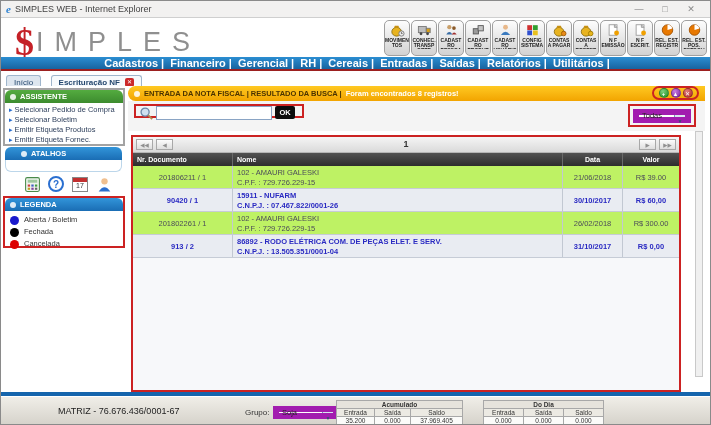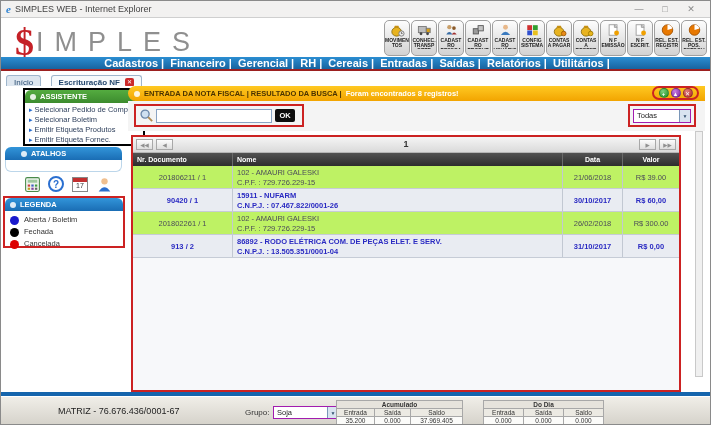--- a/index.html
+++ b/index.html
@@ -45,21 +45,21 @@
          border:1px solid #9fb6cc; border-bottom:none; border-radius:3px 3px 0 0;
          display:inline-flex; align-items:center; margin-left:5px; cursor:pointer; }
   .tab.active { background:#f7fafc; font-weight:bold; }
   .tab-close { width:9px; height:9px; background:#cc2a2a; border-radius:2px; color:#fff;
                font-size:6px; line-height:9px; text-align:center; margin-left:5px; cursor:pointer; }
 
   .content { position:absolute; top:85px; left:0; width:711px; height:306px; background:#fff; }
 
   
   .asst-box { position:absolute; left:2px; top:2px; width:122px; height:58px;
-              border:2px solid #000000; background:#fff;margin-left:20px; }
+              border:2px solid #a3a3a3; background:#fff; }
   .panel-hd { height:13px; display:flex; align-items:center; padding-left:5px;
               border-radius:6px 6px 0 0; color:#fff; font-size:7.5px; font-weight:bold; }
   .hd-green { background:linear-gradient(#54ac40,#3c8b2e); }
   .hd-blue  { background:linear-gradient(#3295da,#1a6db4); }
   .bullet { width:6px; height:6px; border-radius:50%; background:#fff; opacity:.85; margin-right:4px; flex:none; }
   .asst-items { padding:2px 0 0 4px; }
   .asst-item { font-size:7.5px; line-height:10px; color:#31425e; white-space:nowrap; cursor:pointer; }
   .asst-item .arr { color:#2a6fd0; font-size:7px; margin-right:2px; }
 
   .atalhos-hd { position:absolute; left:4px; top:61px; width:117px;padding-left:16px; }
@@ -91,29 +91,29 @@
                   border:2px solid #cc2222; border-radius:7px; display:flex; align-items:center;
                   justify-content:center; gap:2px; background:transparent; }
   .cbtn { width:10px; height:10px; border-radius:50%; color:#fff; font-size:6px; font-weight:bold;
           text-align:center; line-height:10px; cursor:pointer; border:1px solid rgba(0,0,0,.25); }
   .cbtn-add { background:radial-gradient(circle at 35% 30%,#7ed07e,#1d8f1d); }
   .cbtn-up  { background:radial-gradient(circle at 35% 30%,#c97ee0,#7a1d9f); }
   .cbtn-close{ background:radial-gradient(circle at 35% 30%,#e07e7e,#b01d1d); }
 
   
   .searchrow { position:absolute; left:127px; top:15px; width:577px; height:30px; background:#f4f4f4; }
-  .search-box { position:absolute; left:6px; top:3px; width:170px; height:23px;
-                border:2px solid #cc2222; display:flex; align-items:center; padding:0 3px; background:#f4f4f4; }
+  .search-box { position:absolute; left:6px; top:3px; width:170px; height:14px;
+                border:2px solid #cc2222; display:flex; align-items:flex-start; padding:0 3px; background:#f4f4f4; }
   .search-input { width:116px; height:14px; border:1px solid #8aa4c4; font-size:8px; padding:0 2px;
                   background:#fff; margin-left:2px; }
   .ok-btn { width:20px; height:13px; background:#0d0d0d; color:#fff; font-size:7.5px; font-weight:bold;
             text-align:center; line-height:13px; border-radius:2px; margin-left:3px; cursor:pointer; }
   .filter-box { position:absolute; left:500px; top:3px; width:68px; height:23px;
                 border:2px solid #cc2222; display:flex; align-items:center; justify-content:center; }
-  .fake-select { width:58px; height:14px; background:#fff; border:1px solid #a21caf;
+  .fake-select { width:58px; height:14px; background:#fff; border:6px solid #a21caf;
                  display:flex; align-items:center; cursor:pointer; }
   .fake-select .fs-val { flex:1; font-size:7.5px; color:#222; padding-left:3px; }
   .fs-arrow { width:11px; height:100%; background:#d9e4f0; border-left:1px solid #7a96b8;
               font-size:5px; color:#33506e; text-align:center; line-height:12px; }
 
   
   .tpanel { position:absolute; left:130px; top:49px; width:550px; height:257px;
             border:2px solid #cc2222; background:#f7f8fa; }
   .pager { position:relative; height:16px; background:linear-gradient(#f5f5f5,#dadada);
            border-bottom:1px solid #b5b5b5; }

